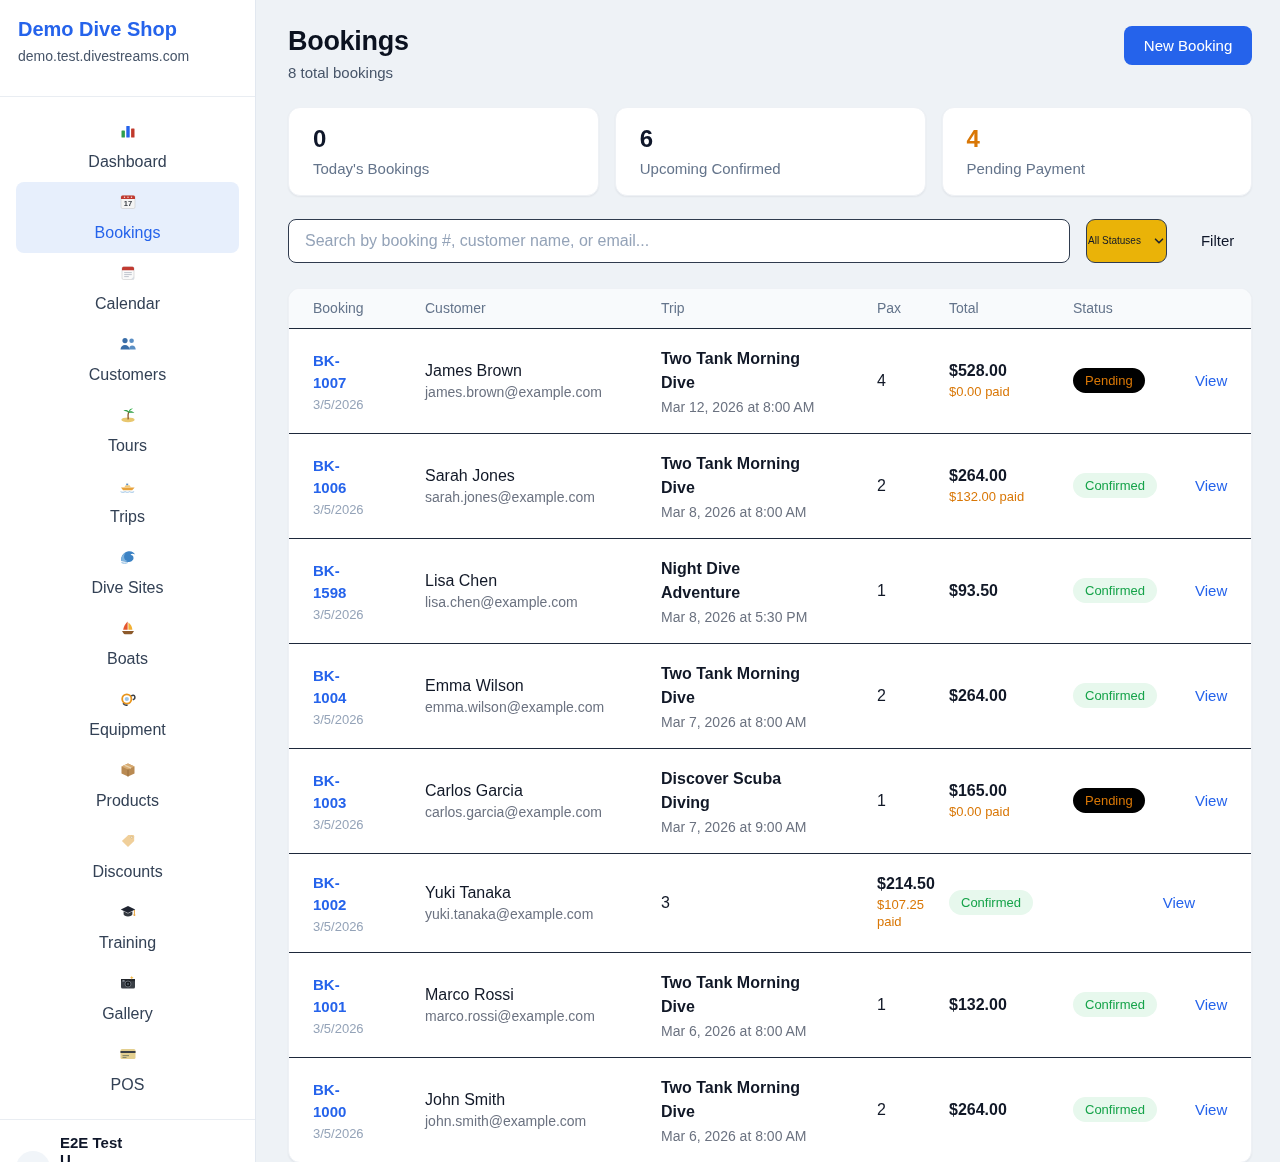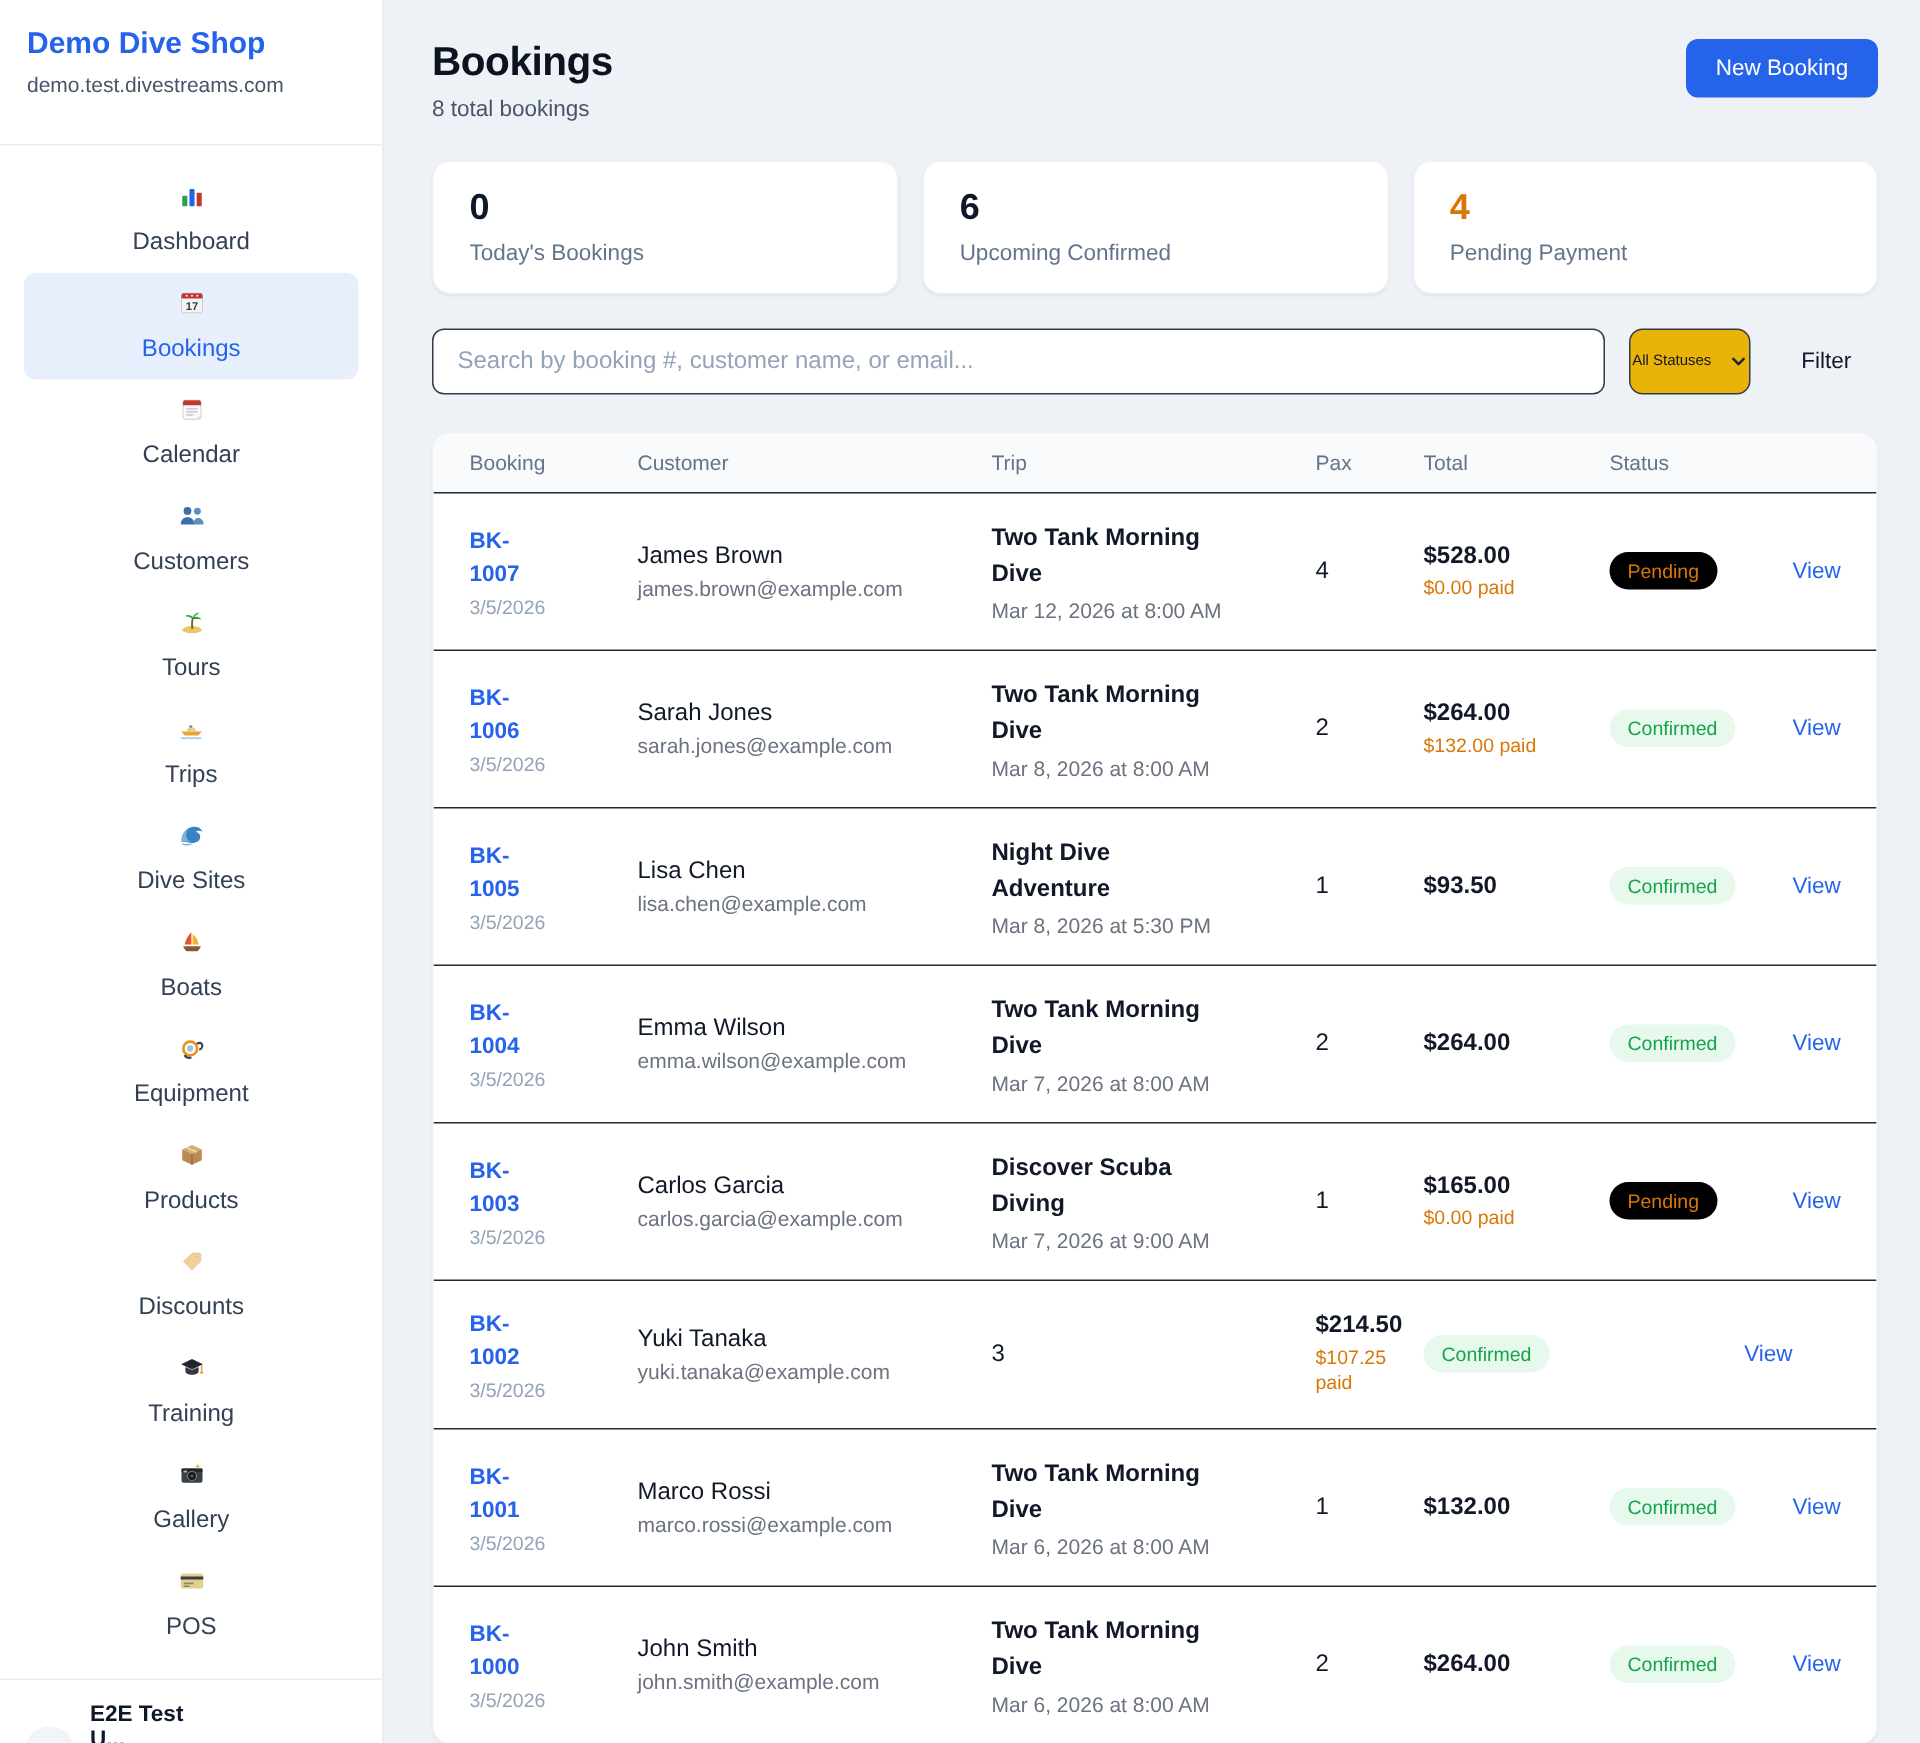--- a/index.html
+++ b/index.html
@@ -342,21 +342,21 @@
       <div class="total-amount">$264.00</div>
       <div class="paid">$132.00 paid</div>
     </div>
     <div>
       <span class="badge confirmed">Confirmed</span>
     </div>
     <span class="view-link">View</span>
   </div>
         <div class="row">
     <div>
-      <span class="bk-id">BK-1005</span>
+      <span class="bk-id">BK-1598</span>
       <div class="bk-date">3/5/2026</div>
     </div>
     <div>
       <div class="cust-name">Lisa Chen</div>
       <div class="cust-email">lisa.chen@example.com</div>
     </div>
     <div>
       <div class="trip-name">Night Dive Adventure</div>
       <div class="trip-time">Mar 8, 2026 at 5:30 PM</div>
     </div>

